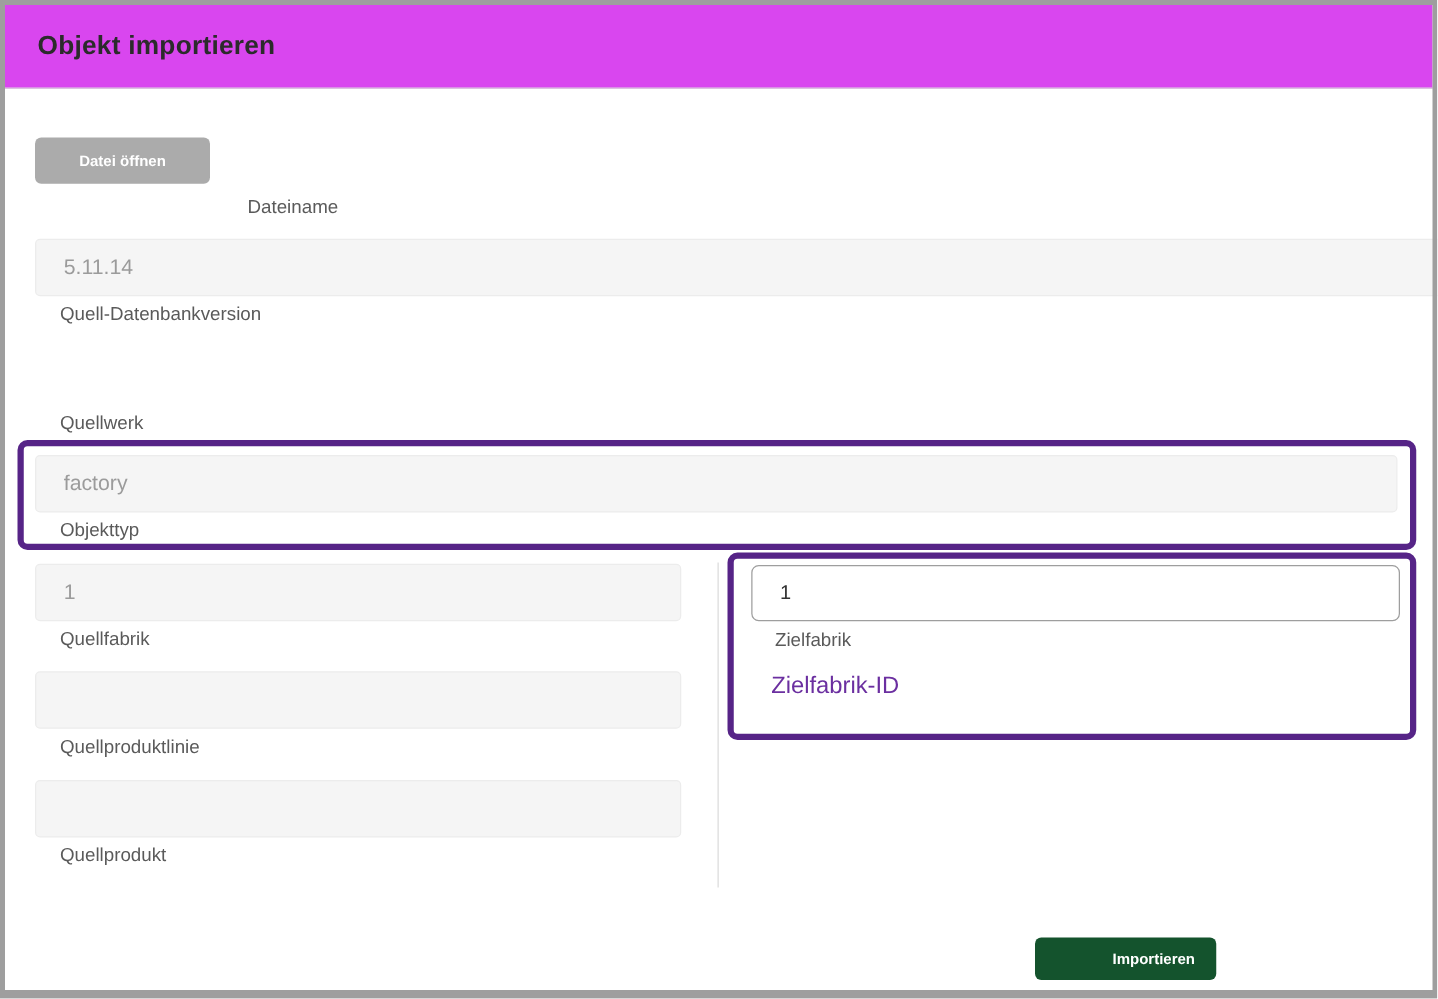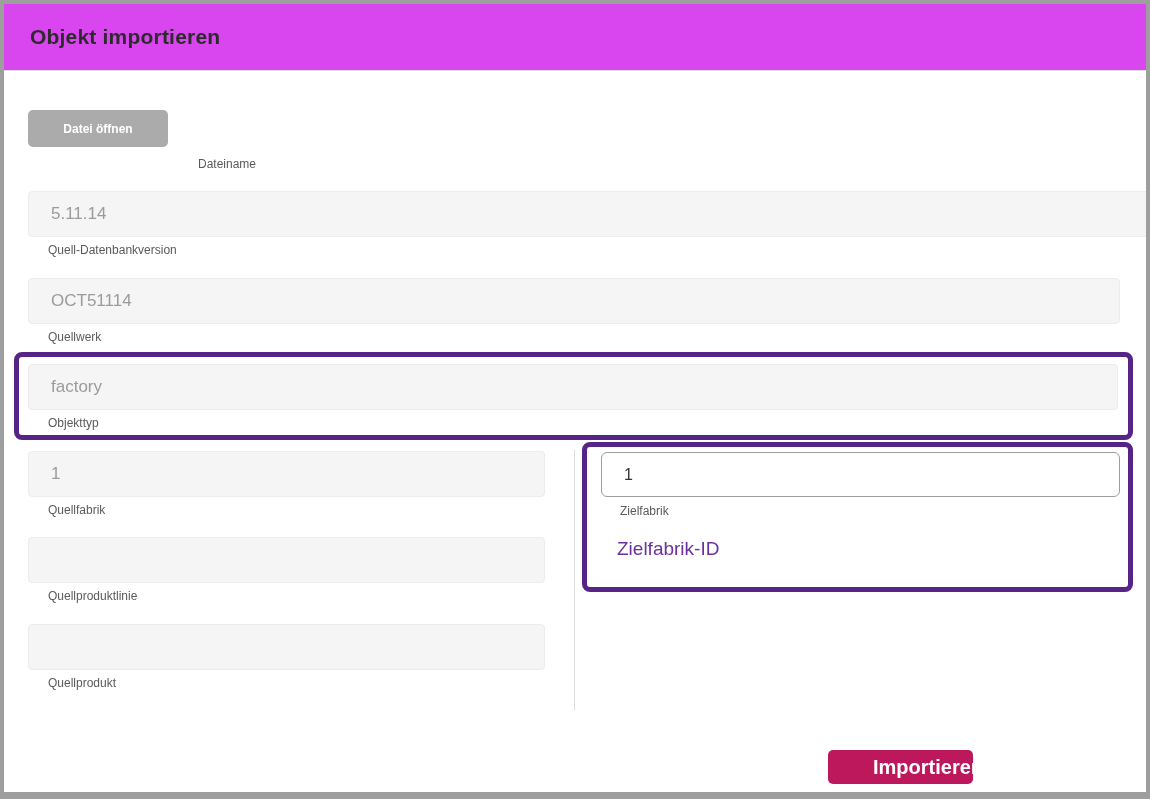--- a/index.html
+++ b/index.html
@@ -67,21 +67,21 @@
   }
   .field.active {
     background: #ffffff;
     border: 1px solid #9e9e9e;
     border-radius: 6px;
     color: #333333;
     font-size: 16px;
   }
   .flabel {
     position: absolute;
-    font-size: 12px;
+    font-size: 15px;
     color: #5a5a5a;
     white-space: nowrap;
   }
 
   .annot {
     position: absolute;
     border: 5px solid #562487;
     border-radius: 8px;
     pointer-events: none;
     z-index: 10;
@@ -97,26 +97,26 @@
     position: absolute;
     left: 574px; top: 450px;
     width: 1px; height: 260px;
     background: #dcdcdc;
   }
 
   .btn-import {
     position: absolute;
     left: 828px; top: 750px;
     width: 145px; height: 34px;
-    background: #be185d;
+    background: #14532d;
     border: none;
     border-radius: 5px;
     color: #ffffff;
     font-family: inherit;
-    font-size: 20px;
+    font-size: 12px;
     font-weight: 700;
     cursor: pointer;
     padding-left: 45px;
   }
   .btn-cancel {
     position: absolute;
     left: 983px; top: 750px;
     width: 139px; height: 34px;
     background: #ffffff;
     border: 1px solid #e0e0e0;
@@ -137,21 +137,20 @@
   <div class="header">
     <div class="title">Objekt importieren</div>
   </div>
 
   <button class="btn-open">Datei öffnen</button>
   <div class="flabel" style="left:198px; top:157px;">Dateiname</div>
 
   <input class="field" style="left: 28px; top: 191px; width: 1140px;" value="5.11.14">
   <div class="flabel" style="left:48px; top:243px;">Quell-Datenbankversion</div>
 
-  <input class="field" style="left: 28px; top: 278px; width: 1092px;" value="OCT51114">
   <div class="flabel" style="left:48px; top:330px;">Quellwerk</div>
 
   <div class="annot" style="left:14px; top:352px; width:1119px; height:88px;"></div>
   <input class="field" style="left: 28px; top: 364px; width: 1090px;" value="factory">
   <div class="flabel" style="left:48px; top:416px;">Objekttyp</div>
 
   <input class="field" style="left: 28px; top: 451px; width: 517px;" value="1">
   <div class="flabel" style="left:48px; top:503px;">Quellfabrik</div>
 
   <input class="field" style="left: 28px; top: 537px; width: 517px;" value="">

